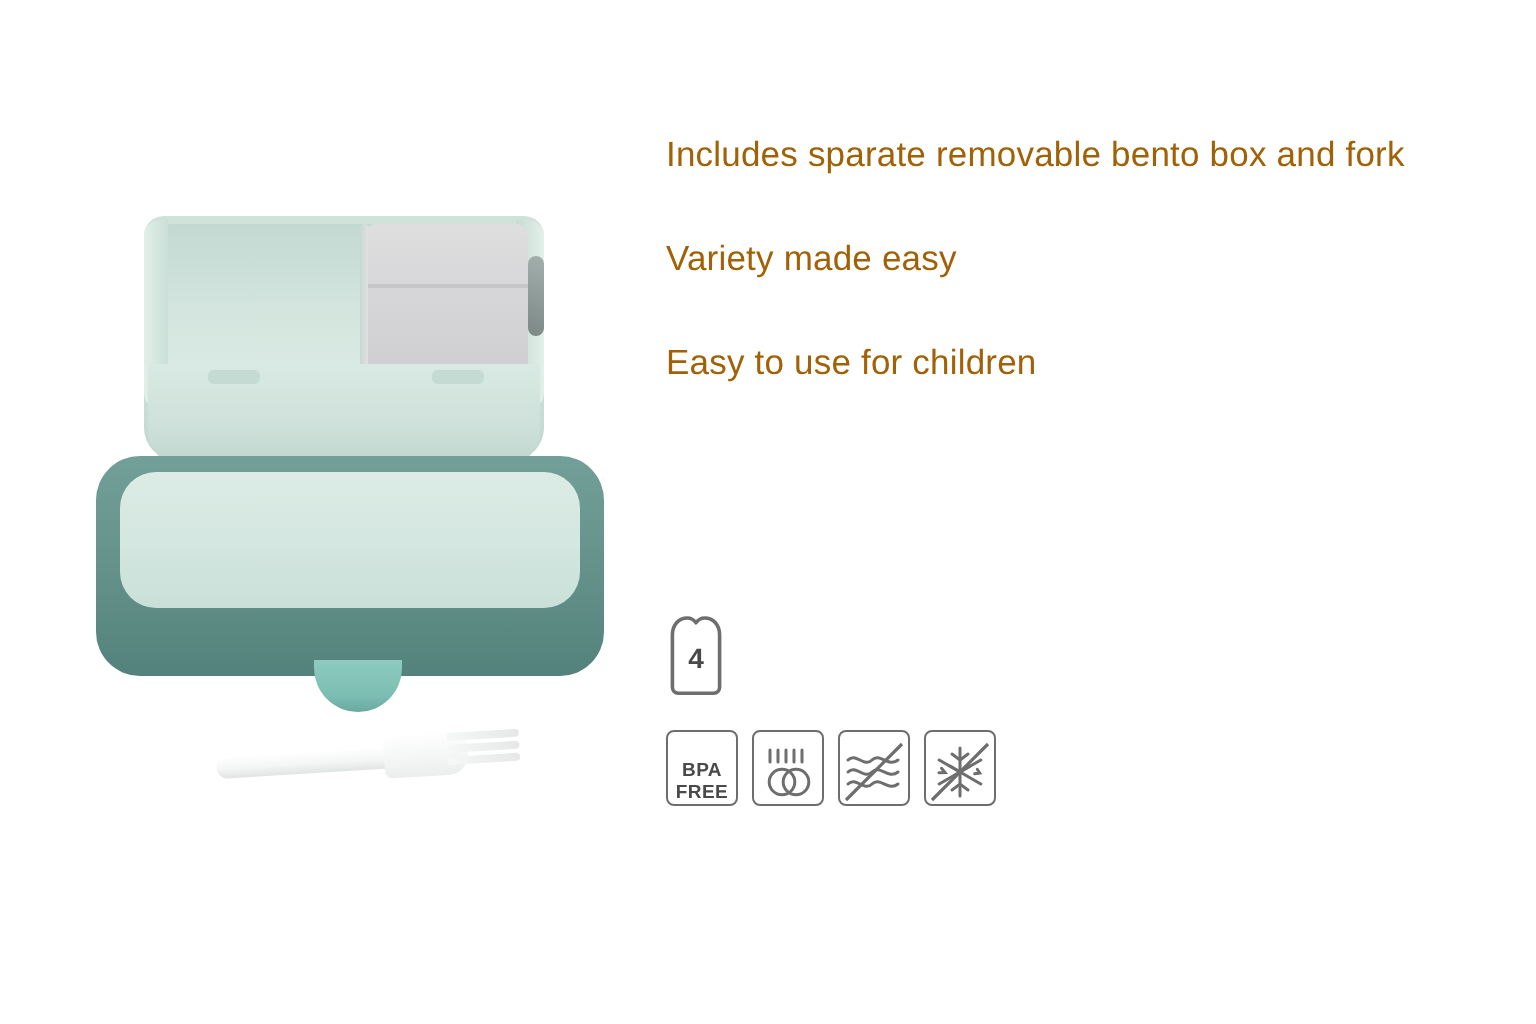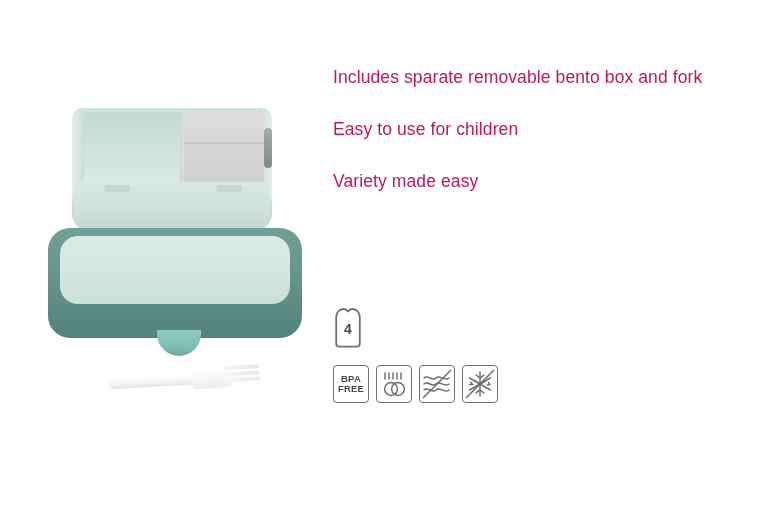--- a/index.html
+++ b/index.html
@@ -200,21 +200,21 @@
   #features {
     position: absolute;
     left: 333px;
     top: 64px;
     width: 400px;
   }
   .feature-line {
     font-size: 17.5px;
     line-height: 27px;
     letter-spacing: .1px;
-    color: #be185d;
+    color: #a16207;
     margin: 0 0 25px 0;
     max-width: 392px;
   }
   .feature-line:last-child { margin-bottom: 0; }
 
   
   #capacity-badge {
     position: absolute;
     left: 333px;
     top: 307px;
@@ -230,21 +230,21 @@
     display: flex;
     gap: 7px;
   }
   .care-icon {
     width: 36px;
     height: 38px;
     border: 1.6px solid #6e6e6e;
     border-radius: 4px;
     box-sizing: border-box;
     display: flex;
-    align-items: center;
+    align-items: flex-end;
     justify-content: center;
     position: relative;
     overflow: hidden;
   }
   .bpa-text {
     font-size: 9.5px;
     font-weight: bold;
     line-height: 10.5px;
     text-align: center;
     color: #4a4a4a;
@@ -281,22 +281,22 @@
       <div class="fork-tine t1"></div>
       <div class="fork-tine t2"></div>
       <div class="fork-tine t3"></div>
     </div>
 
   </div>
 </div>
 
 <div id="features">
   <p class="feature-line">Includes sparate removable bento box and fork</p>
+  <p class="feature-line">Variety made easy</p>
   <p class="feature-line">Easy to use for children</p>
-  <p class="feature-line">Variety made easy</p>
 </div>
 
 <div id="capacity-badge">
   <svg class="bread-glyph" width="30" height="42" viewBox="0 0 30 42">
     <path d="M3.2 10.5
              C3.2 5.2 6.6 2 10.6 2
              C12.8 2 14.2 3.2 15 4.4
              C15.8 3.2 17.2 2 19.4 2
              C23.4 2 26.8 5.2 26.8 10.5
              L26.8 36.5

